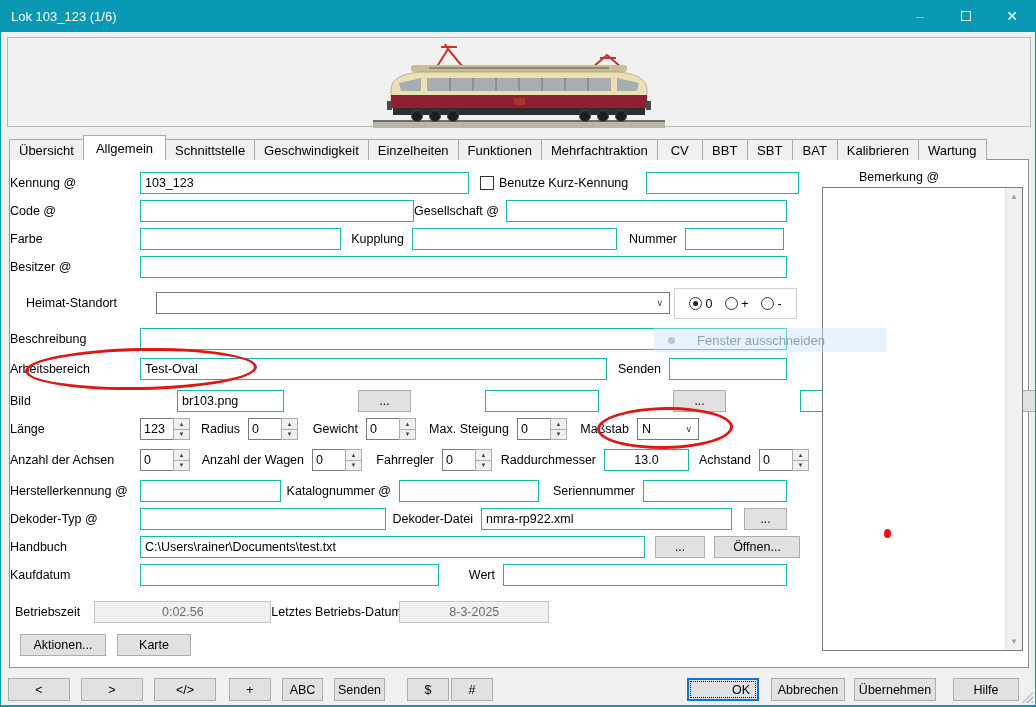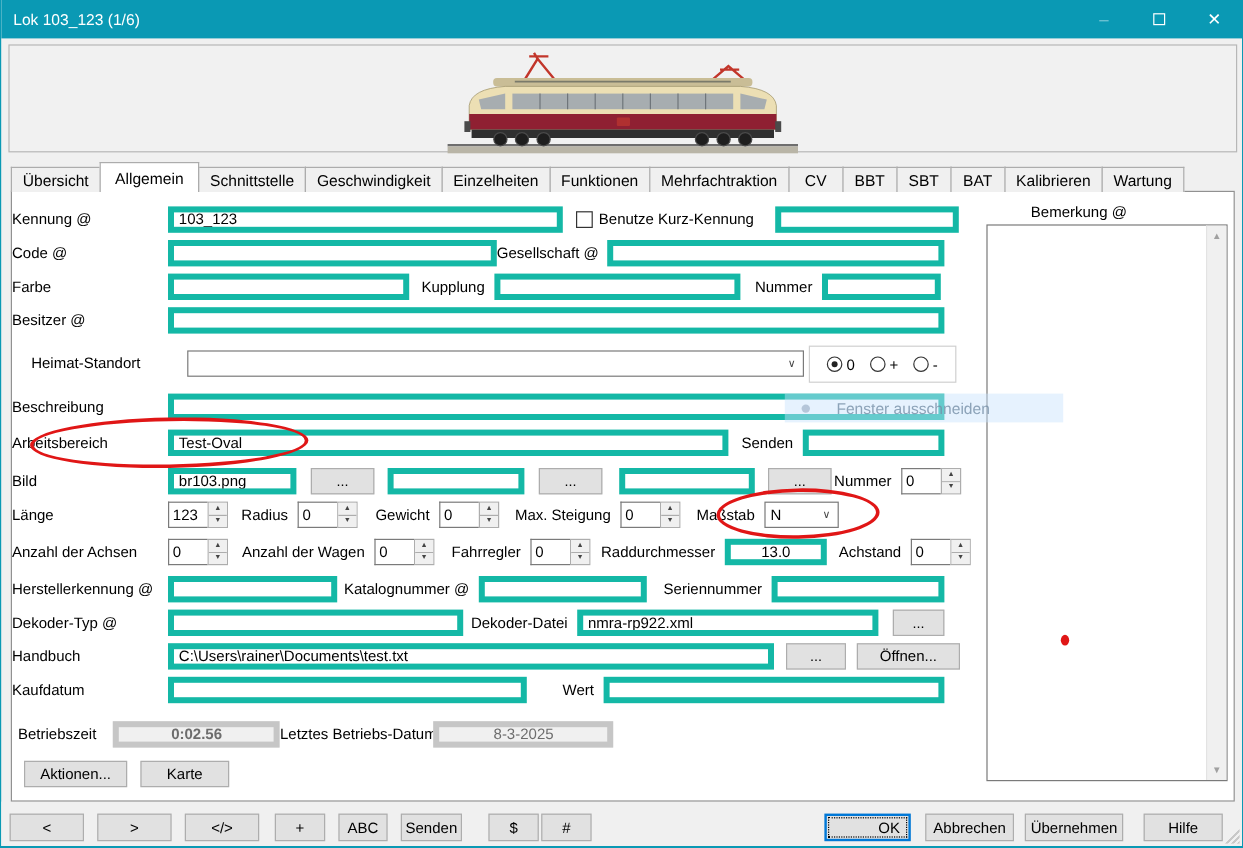--- a/index.html
+++ b/index.html
@@ -24,21 +24,21 @@
   .tabbar { position:absolute; left:8px; top:135px; height:25px; display:flex; align-items:flex-end; z-index:3; }
   .tab { height:21px; background:#f0f0f0; border:1px solid #acacac; border-bottom:none; margin-right:-1px;
          padding:0 9px; font-size:13px; display:flex; align-items:center; justify-content:center; min-width:46px; cursor:default; }
   .tab.active { height:25px; background:#fff; position:relative; z-index:4; padding:0 12px; }
 
   
   .panel { position:absolute; left:8px; top:159px; width:1020px; height:509px; background:#fff; border:1px solid #919191; z-index:2; }
   .row { position:absolute; left:0; width:1020px; display:flex; align-items:center; height:22px; font-size:12.5px; }
   .lbl { width:130px; text-align:left; padding-right:8px; white-space:nowrap; flex:none; }
   .mlbl { text-align:right; padding-right:8px; white-space:nowrap; flex:none; }
-  .txt { height:22px; border:5px solid #14b8a6; background:#fff; font:12.5px "Liberation Sans",sans-serif; padding:0 4px; flex:none; }
+  .txt { height:22px; border:1px solid #14b8a6; background:#fff; font:12.5px "Liberation Sans",sans-serif; padding:0 4px; flex:none; }
   .txt:disabled, .txt.disabled { background:#f0f0f0; border-color:#c6c6c6; color:#6d6d6d; text-align:center; }
   .ctr { text-align:center; }
   .dots-btn { height:22px; background:#e1e1e1; border:1px solid #adadad; font-size:12px; flex:none; text-align:center; line-height:20px; cursor:default; }
   .push-btn { height:22px; background:#e1e1e1; border:1px solid #adadad; font:12.5px "Liberation Sans",sans-serif; cursor:default; }
   .combo { height:22px; border:1px solid #7a7a7a; background:#fff; display:flex; align-items:center; padding:0 4px; flex:none; }
   .combo .chev { margin-left:auto; color:#444; font-size:9px; padding-right:2px; }
   .spin { display:flex; flex:none; height:22px; }
   .spin .sp-txt { width:33px; height:22px; border:1px solid #7a7a7a; border-right:none; font:12.5px "Liberation Sans",sans-serif; padding:0 3px; }
   .sp-btns { width:17px; height:22px; display:flex; flex-direction:column; border:1px solid #adadad; }
   .sp-btns span { flex:1; background:#f0f0f0; font-size:6px; color:#444; display:flex; align-items:center; justify-content:center; cursor:default; }
@@ -207,21 +207,21 @@
       <span>Fenster ausschneiden</span>
     </div>
 
     <div class="row" style="top:198px;">
       <span class="lbl">Arbeitsbereich</span>
       <input class="txt" style="width: 467px;" value="Test-Oval">
       <span class="mlbl" style="width:62px;">Senden</span>
       <input class="txt" style="width: 118px;" value="">
     </div>
 
-    <div class="row" style="top:230px;">
+    <div class="row" style="top:230px;gap:37px;">
       <span class="lbl">Bild</span>
       <input class="txt" style="width: 107px;" value="br103.png">
       <span style="width:12px;"></span>
       <button class="dots-btn" style="width:53px;">...</button>
       <span style="width:11px;"></span>
       <input class="txt" style="width: 114px;" value="">
       <span style="width:12px;"></span>
       <button class="dots-btn" style="width:53px;">...</button>
       <span style="width:14px;"></span>
       <input class="txt" style="width: 113px;" value="">
@@ -345,21 +345,21 @@
       <span class="lbl">Kaufdatum</span>
       <input class="txt" style="width: 299px;" value="">
       <span class="mlbl" style="width:64px;">Wert</span>
       <input class="txt" style="width: 284px;" value="">
     </div>
 
     <div class="row" style="top:441px;">
       <span style="width:5px;"></span>
       <span>Betriebszeit</span>
       <span style="width:14px;"></span>
-      <input class="txt disabled" disabled="" style="width: 139px; font-weight: bold;" value="0:02.56">
+      <input class="txt disabled" disabled="" style="width: 177px;" value="0:02.56">
       <span class="mlbl" style="width:128px;">Letztes Betriebs-Datum</span>
       <input class="txt disabled" disabled="" style="width: 150px;" value="8-3-2025">
     </div>
 
     <div class="row" style="top:474px;">
       <span style="width:10px;"></span>
       <button class="push-btn" style="width:86px;">Aktionen...</button>
       <span style="width:11px;"></span>
       <button class="push-btn" style="width:74px;">Karte</button>
     </div>

